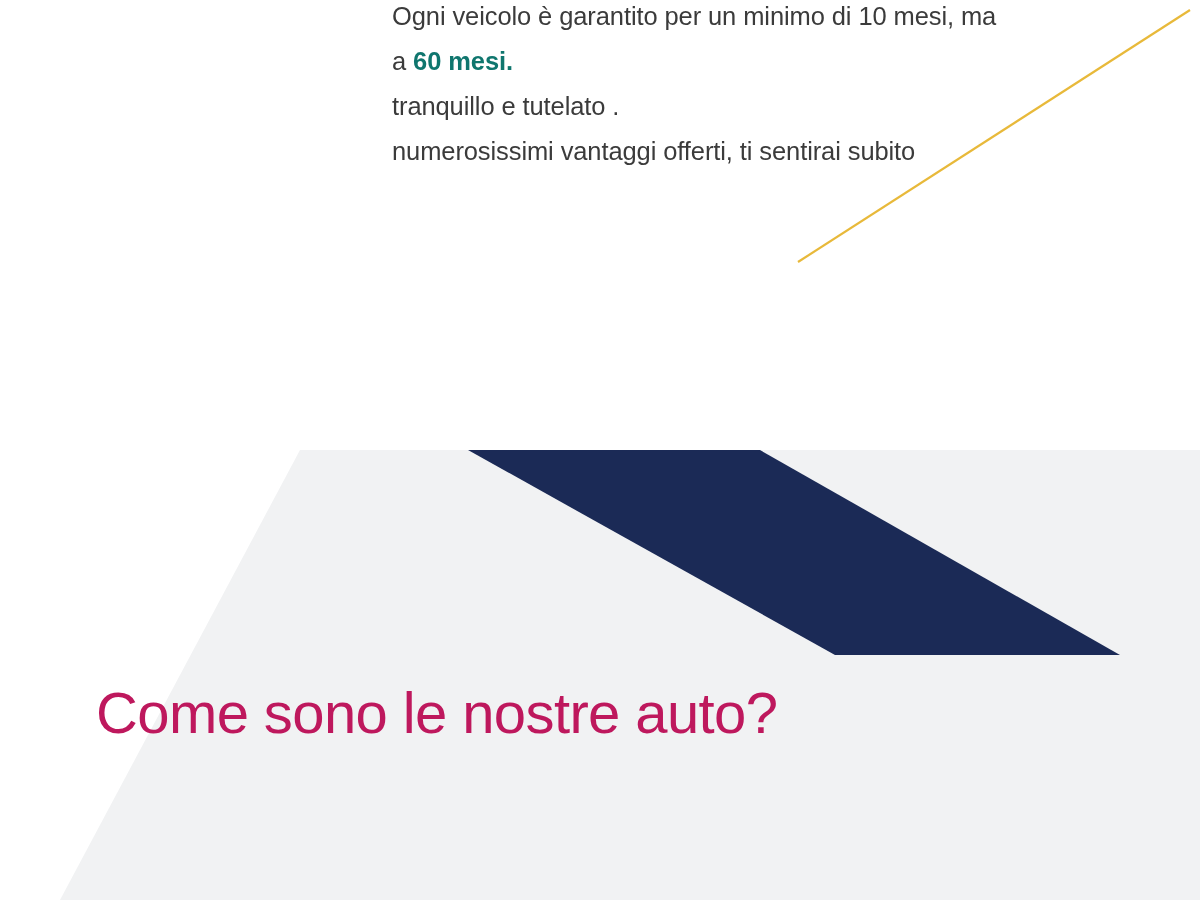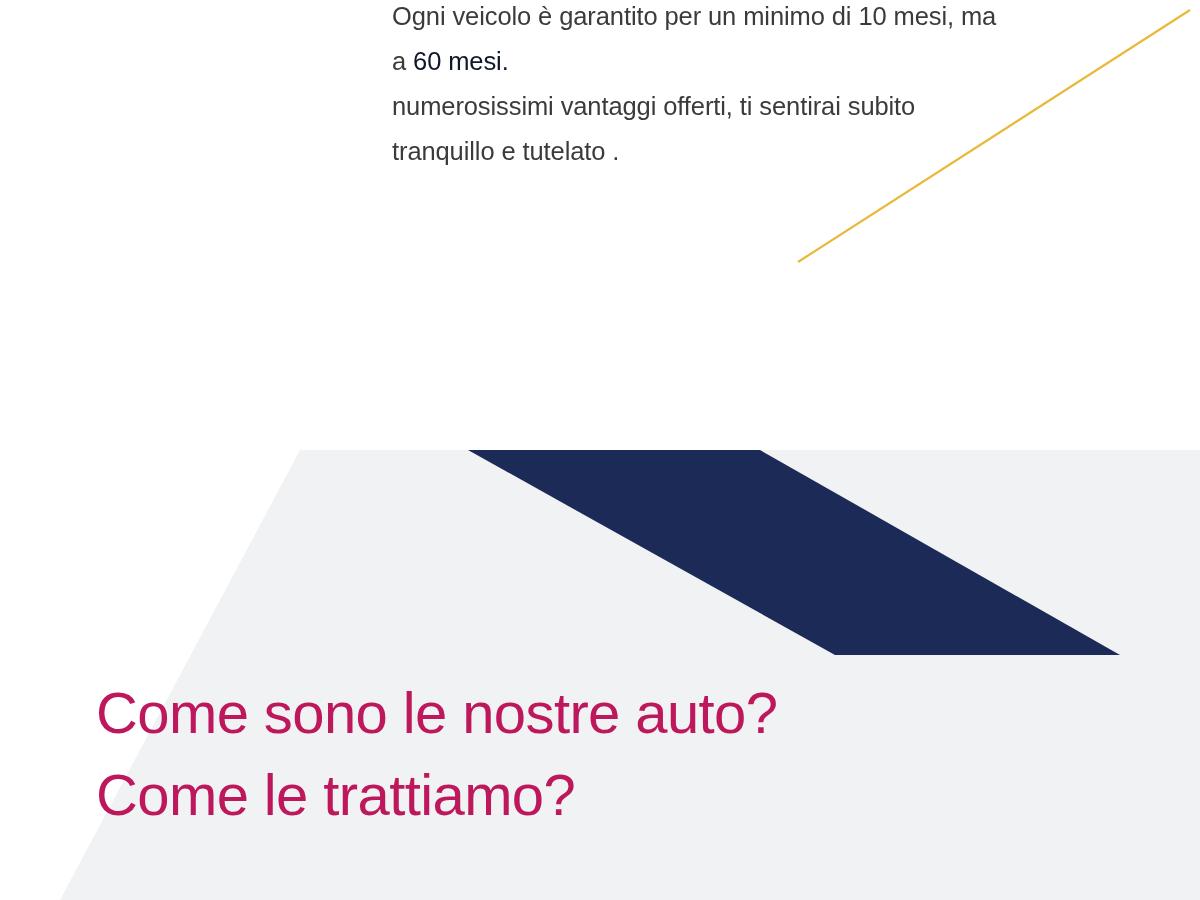--- a/index.html
+++ b/index.html
@@ -25,22 +25,22 @@
   .para {
     margin: 0;
     color: #3b3b3b;
     font-family: "Liberation Sans", sans-serif;
     font-size: 25.5px;
     line-height: 45px;
     letter-spacing: -0.1px;
     white-space: nowrap;
   }
   .para b {
-    font-weight: normal;
-    color: #0f172a;
+    font-weight: bold;
+    color: #0f766e;
   }
 
   
   #yellow-diagonal {
     position: absolute;
     left: 780px;
     top: 0px;
     width: 430px;
     height: 275px;
     pointer-events: none;
@@ -81,30 +81,29 @@
 </svg>
 
 <div id="top-text-block">
   <p class="para">
     <span>Ogni veicolo è garantito per un minimo di 10 mesi, ma</span>
   </p>
   <p class="para">
     <span>a </span><b>60 mesi.</b>
   </p>
   <p class="para">
-    <span>numerosissimi vantaggi offerti, ti sentirai subito</span>
+    <span>tranquillo e tutelato .</span>
   </p>
   <p class="para">
-    <span>tranquillo e tutelato .</span>
+    <span>numerosissimi vantaggi offerti, ti sentirai subito</span>
   </p>
 </div>
 
 <svg id="lower-graphic" viewBox="0 0 1200 460" preserveAspectRatio="none">
 
   <polygon points="300,10 1200,10 1200,460 60,460" fill="#f1f2f3"></polygon>
 
   <polygon points="468,10 760,10 1120,215 835,215" fill="#1b2a56"></polygon>
 </svg>
 
 <div id="heading-block">
   <h1 class="heading-line">Come sono le nostre auto?</h1>
-  <h1 class="heading-line">Come le trattiamo?</h1>
 </div>
 
 </body></html>

